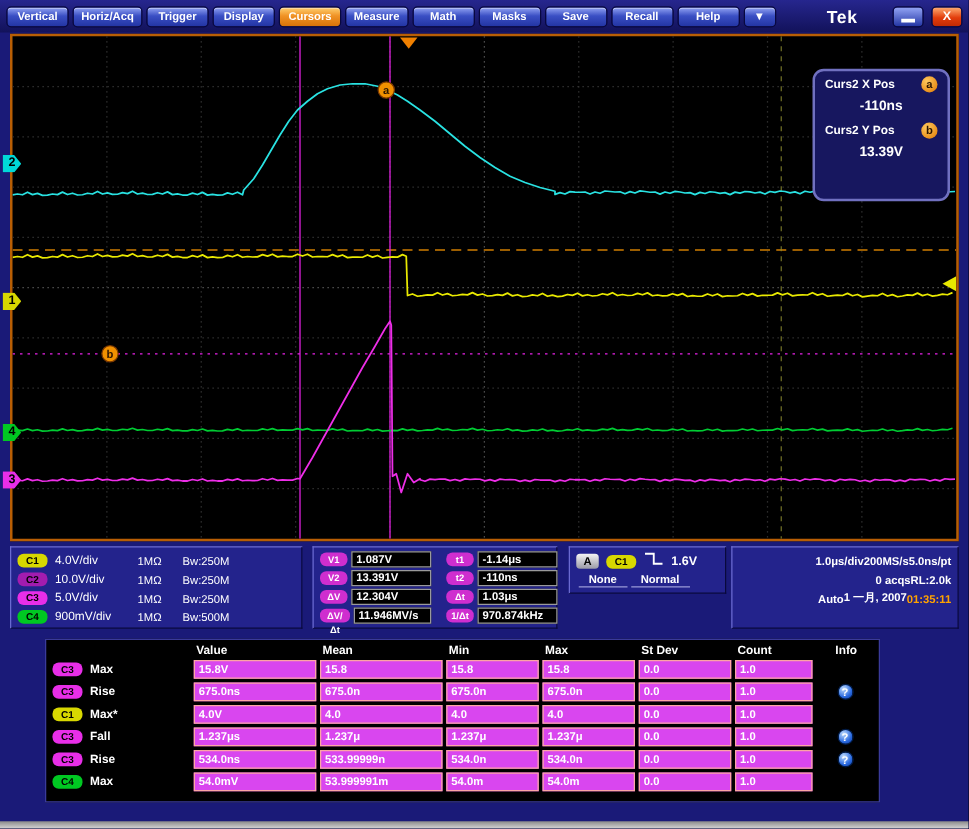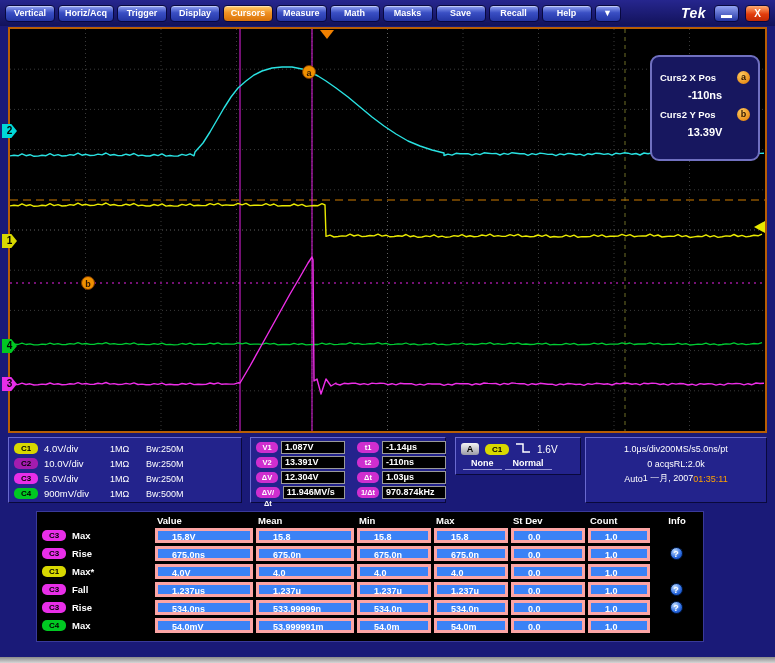--- a/index.html
+++ b/index.html
@@ -6,31 +6,31 @@
   html,body{background:#000}
   .screen{position:relative;width:775px;height:663px;background:#1a1a78;font-family:"Liberation Sans",sans-serif;overflow:hidden}
 
   
   .menubar{position:absolute;left:0;top:0;width:775px;height:26px;background:linear-gradient(#26268e,#12125a);display:flex;align-items:center;padding:0 5px;gap:3px}
   .mbtn{height:17px;min-width:50px;padding:0 6px;font-size:9px;font-weight:bold;color:#fff;
         background:linear-gradient(#93a4f4,#3a4fc4 45%,#2335a4);border:1px solid #080840;border-radius:4px;
         display:flex;align-items:center;justify-content:center;box-shadow:inset 0 1px 0 rgba(255,255,255,.45);cursor:default}
   .mbtn.active{background:linear-gradient(#ffd070,#f09225 45%,#d87208)}
   .mbtn.tiny{min-width:26px}
-  .logo{margin-left:auto;color:#fff;font-weight:bold;font-style:italic;font-size:14px;margin-right:2px;letter-spacing:.5px}
+  .logo{margin-left:auto;color:#fff;font-weight:bold;font-size:14px;margin-right:22px;letter-spacing:.5px}
   .winbtn{width:25px;height:17px;border-radius:4px;border:1px solid #080840;display:flex;align-items:center;justify-content:center;margin-left:3px}
   .winbtn.min{background:linear-gradient(#93a4f4,#2335a4)}
   .winbtn.close{background:linear-gradient(#ffab70,#e23c0c 55%,#c22a04);color:#fff;font-size:10px;font-weight:bold}
   .minbar{width:11px;height:3px;background:#fff;margin-top:6px}
 
   
   .scope{position:absolute;left:8px;top:27px;width:759px;height:406px;background:#000;border:2px solid #b85e04}
   .chtag{position:absolute;left:-8px;width:15px;height:14px;background:#888;color:#000;font-size:10px;font-weight:bold;
          text-align:center;line-height:14px;clip-path:polygon(0 0,62% 0,100% 50%,62% 100%,0 100%)}
-  .cursorbox{position:absolute;right:5px;top:26px;width:110px;height:106px;background:#17175f;border:2px solid #7070c0;border-radius:9px;padding:13px 8px;color:#fff}
+  .cursorbox{position:absolute;right:5px;top:26px;width:110px;height:106px;background:#17175f;border:2px solid #7070c0;border-radius:9px;padding:3px 8px;color:#fff}
   .cb-row{display:flex;align-items:center;justify-content:space-between;margin-top:1px}
   .cb-label{font-size:9.5px;font-weight:bold}
   .cb-badge{width:13px;height:13px;border-radius:50%;background:radial-gradient(circle at 35% 30%,#ffc95e,#e07800);
             color:#2e1600;font-size:9px;font-weight:bold;text-align:center;line-height:13px}
   .cb-value{font-size:11px;font-weight:bold;text-align:center;margin:5px 0 7px}
 
   
   .panel{position:absolute;background:#23238c;border:1px solid;border-color:#6a6ad0 #09093c #09093c #6a6ad0;padding:3px 5px}
   .chpanel{left:8px;top:437px;width:234px;height:66px}
   .chrow{display:flex;align-items:center;height:15px;gap:6px}
@@ -41,38 +41,38 @@
 
   .cpanel{left:250px;top:437px;width:196px;height:66px;display:flex;gap:12px}
   .cpcol{display:flex;flex-direction:column;gap:2px}
   .cprow{display:flex;align-items:center;gap:3px;height:13px}
   .cbadge{min-width:22px;height:11px;border-radius:5px;background:#cf2ecf;color:#fff;font-size:7.5px;font-weight:bold;text-align:center;line-height:11px;padding:0 2px}
   .vbox{width:64px;height:13px;background:#000;border:1px solid #9a9a9a;color:#fff;font-size:9px;font-weight:bold;line-height:11px;padding-left:3px}
 
   .tpanel{left:455px;top:437px;width:126px;height:38px}
   .trow{display:flex;align-items:center;gap:6px;height:16px}
   .abadge{min-width:18px;height:12px;border-radius:3px;background:linear-gradient(#f4f4f4,#9a9aa6);color:#000;font-size:9px;font-weight:bold;text-align:center;line-height:12px}
-  .tval{color:#fff;font-size:10px;font-weight:normal}
+  .tval{color:#fff;font-size:10px;font-weight:bold}
   .tlinks{display:flex;gap:3px;margin-top:1px;padding-left:2px}
   .tlink{color:#fff;font-size:9px;font-weight:bold;border-bottom:1px solid #9a9ad8;padding:0 8px 1px}
 
   .hpanel{left:585px;top:437px;width:182px;height:66px}
-  .hrow{display:flex;justify-content:center;align-items:center;height:15px;color:#fff;font-size:9px;font-weight:normal}
+  .hrow{display:flex;justify-content:flex-end;align-items:center;height:15px;color:#fff;font-size:9px;font-weight:bold}
   .yellow{color:#e8e800}
   .orange{color:#ffa200}
 
   
   .mtable{position:absolute;left:36px;top:511px;width:668px;background:#000;border:1px solid #3a3a9a;padding:3px 5px 5px}
   .mt-row{display:grid;grid-template-columns:110px 98px 98px 74px 74px 74px 62px 46px;column-gap:3px;margin-bottom:3px;align-items:center}
   .mt-head{margin-bottom:2px}
   .mt-head span{color:#fff;font-size:9.5px;font-weight:bold;padding-left:2px}
   .mt-head .c-info{text-align:center}
   .mt-label{display:flex;align-items:center;gap:6px}
   .mt-name{color:#fff;font-size:9.5px;font-weight:bold}
-  .cell{background:#3b82f6;border:3px solid #fca5a5;color:#fff;font-size:9px;font-weight:bold;height:15px;line-height:13px;padding:0 14px;overflow:hidden;white-space:nowrap}
+  .cell{background:#d946ef;border:1px solid #fca5a5;color:#fff;font-size:9px;font-weight:bold;height:15px;line-height:13px;padding:0 3px;overflow:hidden;white-space:nowrap}
   .info-icon{width:13px;height:13px;border-radius:50%;background:radial-gradient(circle at 35% 28%,#c2defe,#2a6ae0 60%,#0a38a0);
              border:1px solid #001a44;color:#fff;font-size:9px;font-weight:bold;display:flex;align-items:center;justify-content:center;margin:0 auto}
 
   .footer-strip{position:absolute;left:0;bottom:0;width:775px;height:6px;background:linear-gradient(#8a8a8a,#d6d6d6)}
 </style>
 </head>
 <body>
 
 <div class="screen">
 

